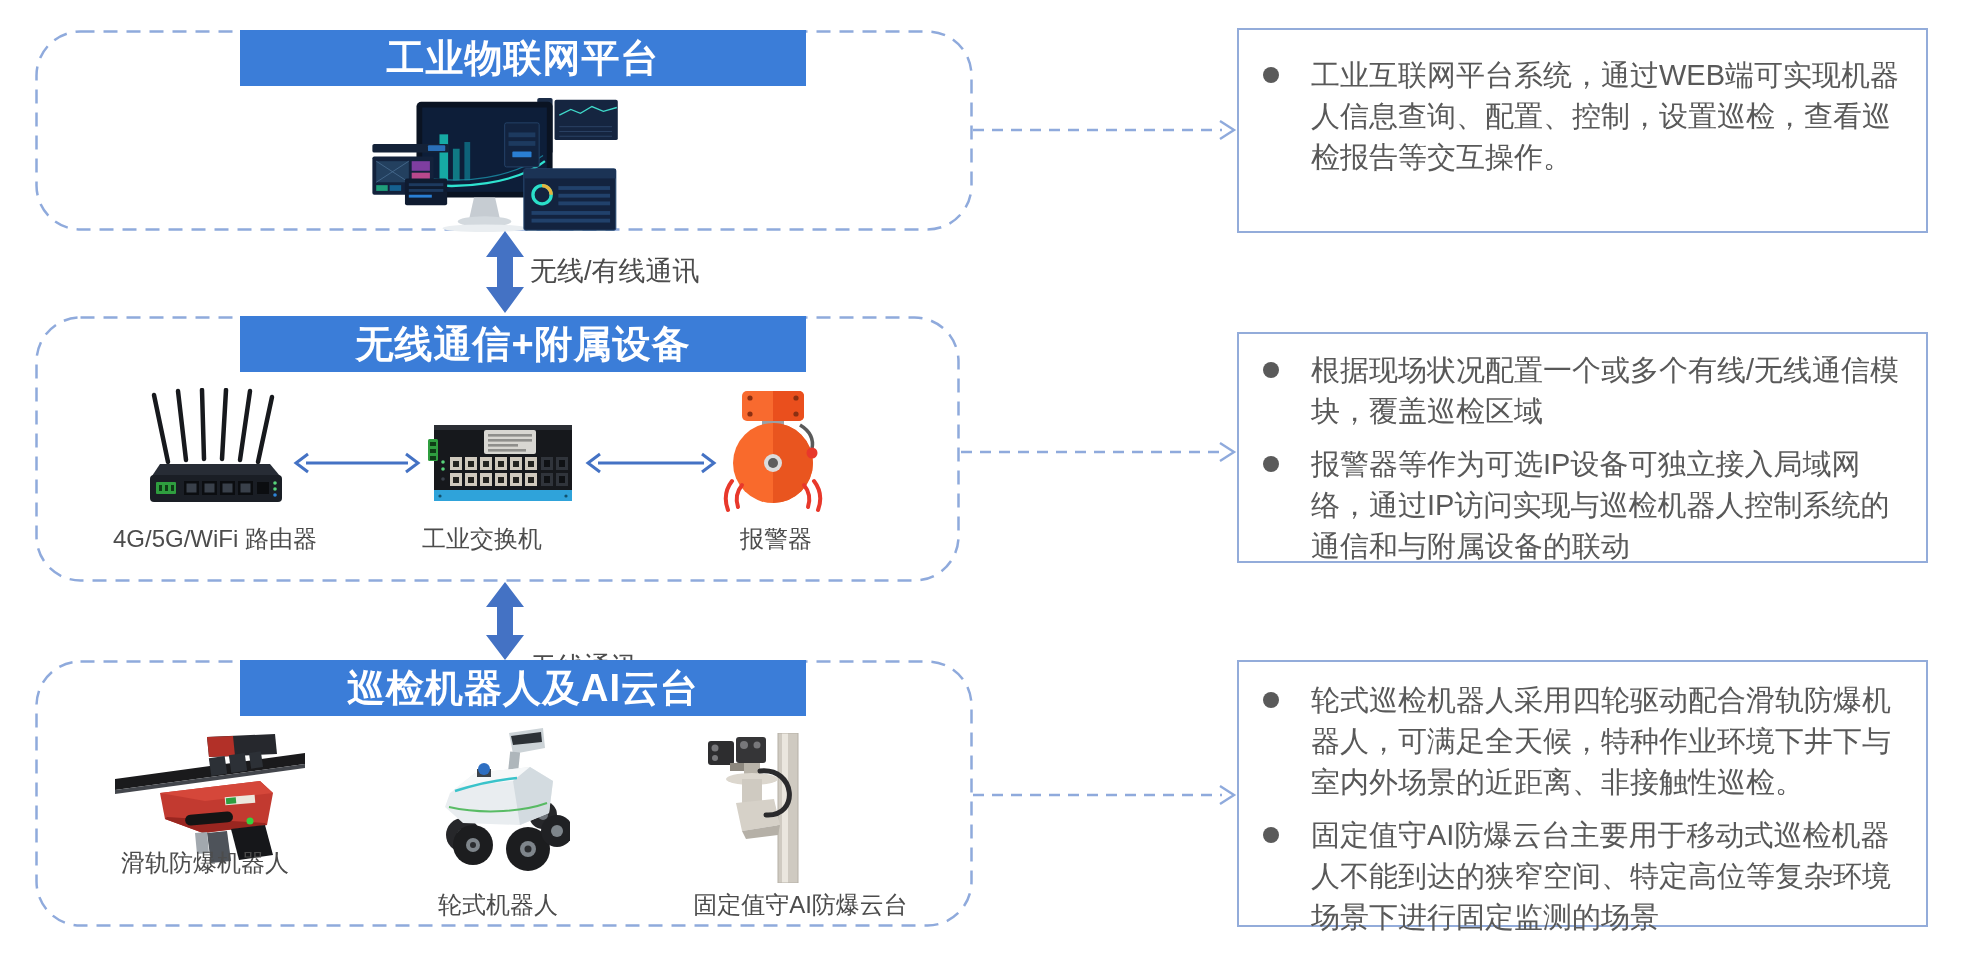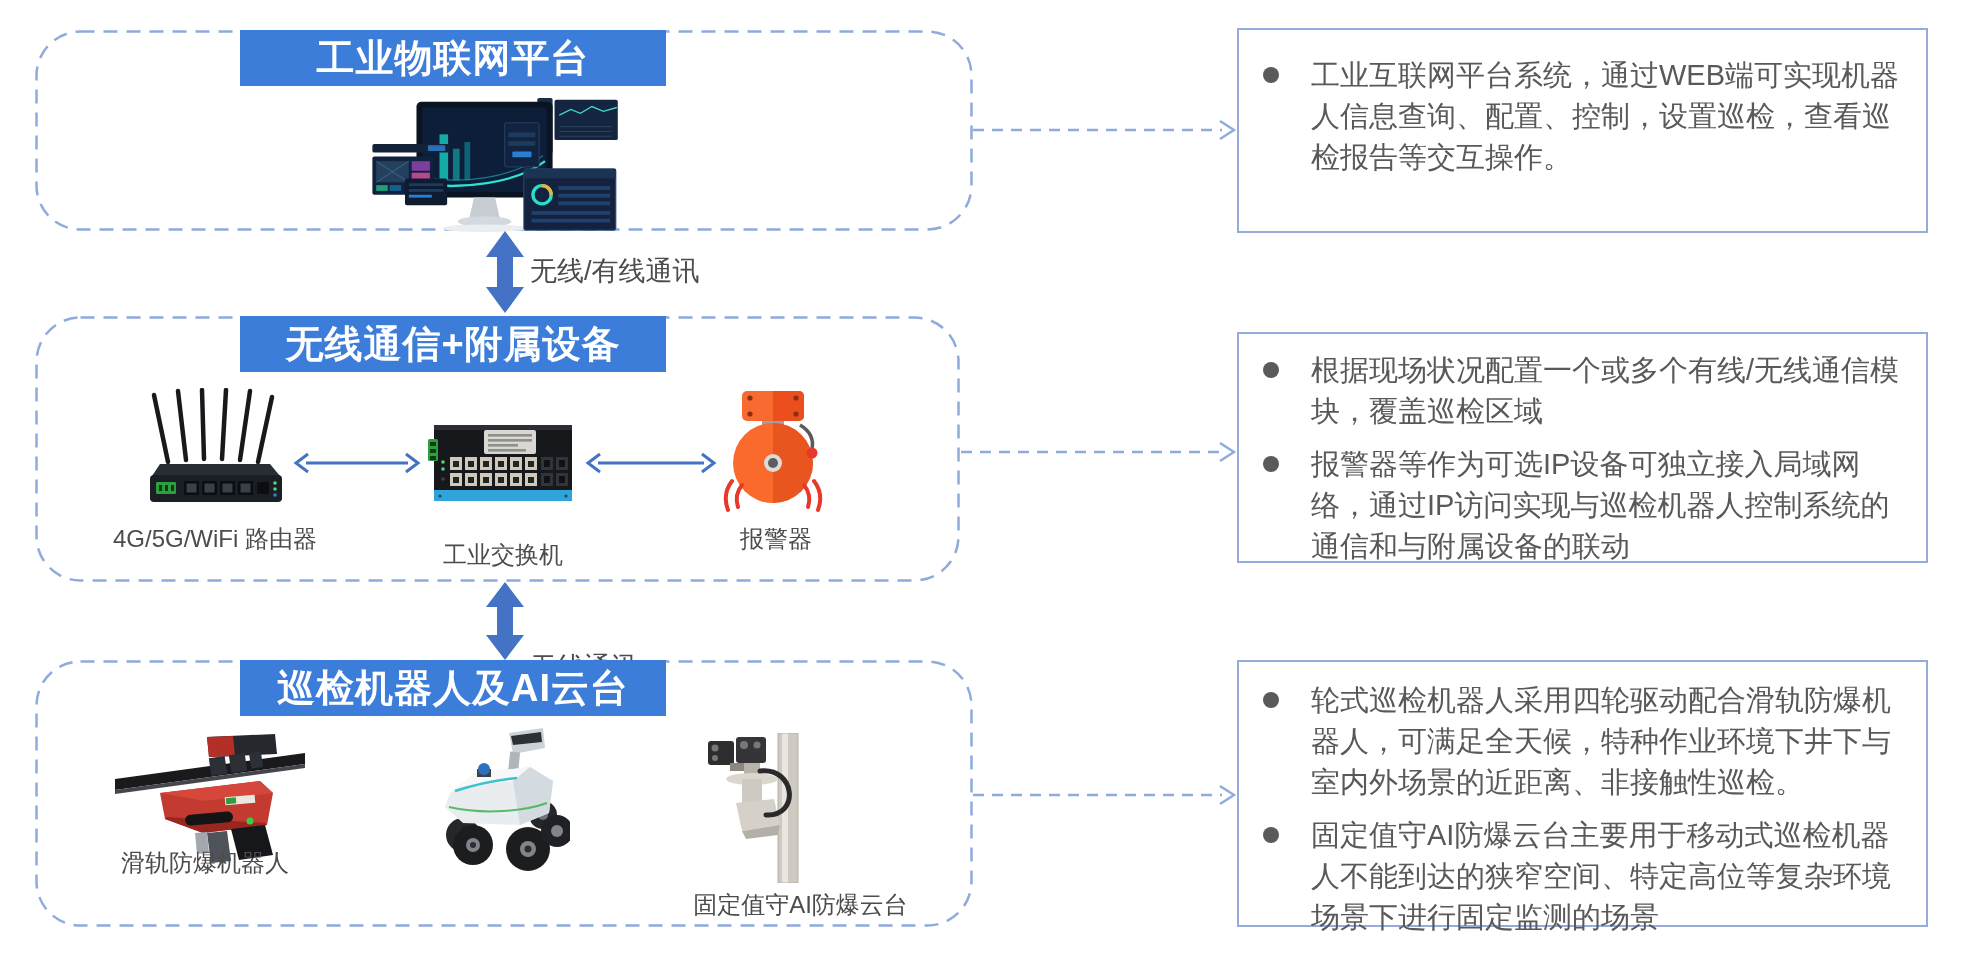--- a/index.html
+++ b/index.html
@@ -15,21 +15,21 @@
   body{font-family:"Liberation Sans","DejaVu Sans",sans-serif;}
   #stage{position:relative;width:1965px;height:966px;background:#fff;overflow:hidden;}
 
   
   .lbox{position:absolute;}
   .boxline{position:absolute;left:0;top:0;}
   #lbox1{left:35px;top:30px;width:938px;height:201px;}
   #lbox2{left:35px;top:316px;width:925px;height:266px;}
   #lbox3{left:35px;top:660px;width:938px;height:267px;}
 
-  .hbar{position:absolute;left:205px;top:0;width:426px;height:56px;background:var(--header);
+  .hbar{position:absolute;left:205px;top:0;width:566px;height:56px;background:var(--header);
         color:#ffffff;font-size:38px;font-weight:700;text-align:center;line-height:57px;letter-spacing:1px;}
 
   
   .dev-label{position:absolute;font-size:24px;color:var(--label);text-align:center;white-space:nowrap;}
 
   
   .vlabel{position:absolute;font-size:27px;color:var(--label);white-space:nowrap;}
 
   .abs{position:absolute;}
 
@@ -205,21 +205,21 @@
         <rect x="100" y="54" width="6" height="6" fill="#23231f"></rect>
       <rect x="113" y="50" width="12" height="13" fill="#30343b"></rect>
         <rect x="116" y="53" width="6" height="7" fill="#0f1114"></rect>
       <rect x="128" y="50" width="12" height="13" fill="#30343b"></rect>
         <rect x="131" y="53" width="6" height="7" fill="#0f1114"></rect>
     </g>
     <rect x="6" y="67" width="138" height="11" fill="#2fa3da"></rect>
     <circle cx="12" cy="73" r="1.6" fill="#11516d"></circle>
       <circle cx="138" cy="73" r="1.6" fill="#11516d"></circle>
   </svg>
-  <div class="dev-label" style="left:383px;top:523px;width:240px;margin-top:16px;">工业交换机</div>
+  <div class="dev-label" style="left:362px;top:523px;width:240px;">工业交换机</div>
 
   <svg class="abs" style="left:584px;top:451px;" width="134" height="24" viewBox="0 0 134 24">
     <line x1="14" y1="12" x2="120" y2="12" stroke="#4472C4" stroke-width="3"></line>
     <polyline points="16,3 4,12 16,21" fill="none" stroke="#4472C4" stroke-width="3"></polyline>
     <polyline points="118,3 130,12 118,21" fill="none" stroke="#4472C4" stroke-width="3"></polyline>
   </svg>
 
   <svg class="abs" style="left:722px;top:389px;" width="112" height="132" viewBox="0 0 112 132">
     <rect x="20" y="2" width="62" height="30" rx="5" fill="#f86a2f"></rect>
     <path d="M51 2 L77 2 A5 5 0 0 1 82 7 L82 27 A5 5 0 0 1 77 32 L51 32 Z" fill="#ea4f1d"></path>
@@ -295,20 +295,21 @@
     <circle cx="59" cy="42" r="6" fill="#2f6fc2"></circle>
     <circle cx="48" cy="118" r="20" fill="#1c1d1f"></circle>
       <circle cx="48" cy="118" r="7" fill="#7e858b"></circle>
       <circle cx="48" cy="118" r="3" fill="#2b2d30"></circle>
     <circle cx="103" cy="122" r="22" fill="#1c1d1f"></circle>
       <circle cx="103" cy="122" r="8" fill="#7e858b"></circle>
       <circle cx="103" cy="122" r="3.5" fill="#2b2d30"></circle>
     <circle cx="132" cy="104" r="16" fill="#202124"></circle>
       <circle cx="132" cy="104" r="6" fill="#7e858b"></circle>
   </svg>
+  <div class="dev-label" style="left:378px;top:889px;width:240px;">轮式机器人</div>
 
   <svg class="abs" style="left:700px;top:733px;" width="118" height="150" viewBox="0 0 118 150">
     <rect x="78" y="0" width="20" height="150" fill="#cfcac1"></rect>
     <rect x="82" y="0" width="6" height="150" fill="#eae6de"></rect>
     <rect x="78" y="0" width="20" height="150" fill="none" stroke="#b5b0a6" stroke-width="1"></rect>
     <rect x="8" y="8" width="26" height="24" rx="3" fill="#2d2d2f"></rect>
     <rect x="36" y="4" width="30" height="26" rx="3" fill="#353537"></rect>
     <circle cx="15" cy="15" r="3.5" fill="#77777a"></circle>
       <circle cx="15" cy="25" r="3" fill="#77777a"></circle>
     <circle cx="44" cy="12" r="4" fill="#77777a"></circle>

